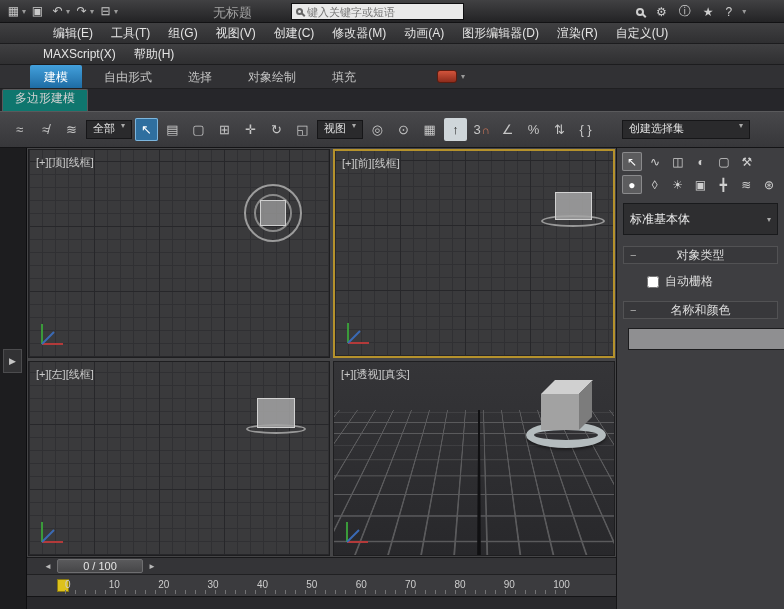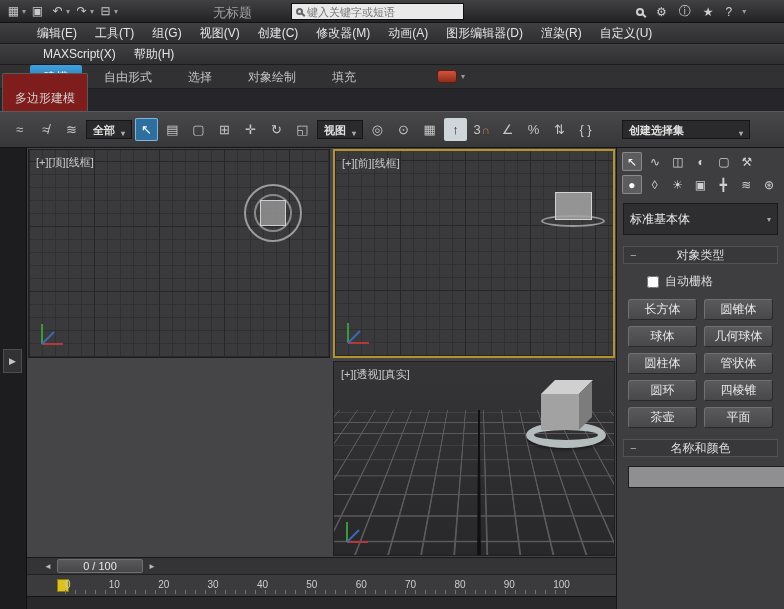--- a/index.html
+++ b/index.html
@@ -26,51 +26,51 @@
   #tb-right { position:absolute; left:636px; top:2px; height:19px; display:flex; align-items:center; gap:12px; }
   .tb-rico { color:#cfcfcf; font-size:12px; display:flex; align-items:center; gap:2px; }
   .mag-light { width:8px; height:8px; border:2px solid #cfcfcf; border-radius:50%; position:relative; }
   .mag-light::after { content:""; position:absolute; width:2px; height:5px; background:#cfcfcf;
     transform:rotate(-45deg); right:-3px; bottom:-4px; }
 
   
   .menurow { left:0; width:784px; height:21px;
     background:linear-gradient(#404042,#2f2f31); border-bottom:1px solid #1c1c1e;
     display:flex; align-items:center; }
-  #menubar  { top:23px; padding-left:28px; }
+  #menubar  { top:23px; padding-left:44px; }
   #menubar2 { top:44px; padding-left:34px; }
   .menu-item { padding:0 9px; font-size:12px; color:#e4e4e4; height:100%; display:flex; align-items:center; }
 
   
   #ribbontabs { left:0; top:65px; width:784px; height:24px; background:#313134;
     border-bottom:1px solid #1f1f21; display:flex; padding-left:30px; gap:8px; }
   .rtab { padding:4px 14px; font-size:12px; color:#c3c3c3; }
   .rtab.active { background:linear-gradient(#43a0dc,#1e6ca4); color:#fff; border-radius:2px 2px 0 0; }
   #ribbon-config { position:absolute; left:437px; top:70px; width:20px; height:13px;
     background:linear-gradient(#d2543c,#8e2c1c); border-radius:3px; border:1px solid #5a1c10; }
   #ribbon-config-caret { position:absolute; left:461px; top:72px; font-size:8px; color:#9a9a9a; }
 
   
   #subtabrow { left:0; top:89px; width:784px; height:22px; background:#26262a;
     display:flex; align-items:flex-end; }
-  #subtab { margin-left:2px; background:#7f1d1d; border:1px solid #59595b; border-bottom:0;
-    color:#d0d0d0; font-size:12px; padding:16px 12px 4px; border-radius:2px 2px 0 0;text-align:center; }
+  #subtab { margin-left:2px; background:#0f766e; border:1px solid #59595b; border-bottom:0;
+    color:#d0d0d0; font-size:12px; padding:0 12px 4px; border-radius:2px 2px 0 0;text-align:center; }
 
   
   #toolbar { left:0; top:111px; width:784px; height:37px;
     background:linear-gradient(#48484b,#37373a);
     border-top:1px solid #5a5a5c; border-bottom:1px solid #141416;
     display:flex; align-items:center; padding-left:8px; gap:3px; }
   .ticon { width:23px; height:23px; border-radius:2px; display:flex; align-items:center;
     justify-content:center; color:#c6c6c6; font-size:13px; flex:0 0 auto; }
   .ticon.active { background:#2f6f9f; box-shadow:inset 0 0 0 1px #7db6de; color:#fff; }
   .ticon.lit { background:#cfd6da; color:#222; }
   .magnet-glyph { color:#d2775a; font-size:11px; margin-left:1px; }
   .tdrop { height:19px; background:#2a2a2c; border:1px solid #161618; color:#e0e0e0; font-size:11px;
-    display:flex; align-items:flex-end; gap:6px; padding:0 6px; flex:0 0 auto;font-weight:bold; }
+    display:flex; align-items:flex-start; gap:6px; padding:0 6px; flex:0 0 auto; }
   .tdrop .caret { font-size:8px; color:#aaa; }
 
   
   #leftstrip { left:0; top:148px; width:27px; height:461px; background:#1d1d1f; border-right:1px solid #0e0e10; }
   #strip-expand { position:absolute; left:3px; top:349px; width:19px; height:24px; background:#323234;
     border:1px solid #4c4c4e; color:#c6c6c6; font-size:9px; display:flex; align-items:center; justify-content:center; }
 
   #viewports { left:27px; top:148px; width:589px; height:409px; background:#454547; }
   .vp { position:absolute; background-color:#3a3a3c; overflow:hidden; border:1px solid #1e1e20; }
   .vp .grid { position:absolute; inset:0; background-image:
@@ -279,20 +279,31 @@
     <span class="vp-label">[+][前][线框]</span>
     <div class="torus-front"></div>
     <div class="box-front"></div>
     <svg class="tripod" width="34" height="34">
       <line x1="7" y1="27" x2="28" y2="27" stroke="#b33a3a" stroke-width="2"></line>
       <line x1="7" y1="27" x2="7" y2="7" stroke="#3a9a3a" stroke-width="2"></line>
       <line x1="7" y1="27" x2="19" y2="15" stroke="#3a6ab5" stroke-width="2"></line>
     </svg>
   </div>
 
+  <div id="vp-bl" class="vp">
+    <div class="grid"></div>
+    <span class="vp-label">[+][左][线框]</span>
+    <div class="torus-left"></div>
+    <div class="box-left"></div>
+    <svg class="tripod" width="34" height="34">
+      <line x1="7" y1="27" x2="28" y2="27" stroke="#b33a3a" stroke-width="2"></line>
+      <line x1="7" y1="27" x2="7" y2="7" stroke="#3a9a3a" stroke-width="2"></line>
+      <line x1="7" y1="27" x2="19" y2="15" stroke="#3a6ab5" stroke-width="2"></line>
+    </svg>
+  </div>
 
   <div id="vp-br" class="vp">
     <div class="persp-floor"></div>
     <span class="vp-label">[+][透视][真实]</span>
     <div class="torus-persp"></div>
     <div class="cube">
       <div class="cube-top"></div>
       <div class="cube-front"></div>
       <div class="cube-side"></div>
     </div>
@@ -328,32 +339,20 @@
   </div>
 
   <div class="rollout-header">
     <span class="minus">−</span>
     <span>对象类型</span>
   </div>
   <div id="autogrid-row">
     <input type="checkbox" id="autogrid-check" style="">
     <span>自动栅格</span>
   </div>
-  <div id="obj-buttons">
-    <div class="obj-btn">长方体</div>
-    <div class="obj-btn">圆锥体</div>
-    <div class="obj-btn">球体</div>
-    <div class="obj-btn">几何球体</div>
-    <div class="obj-btn">圆柱体</div>
-    <div class="obj-btn">管状体</div>
-    <div class="obj-btn">圆环</div>
-    <div class="obj-btn">四棱锥</div>
-    <div class="obj-btn">茶壶</div>
-    <div class="obj-btn">平面</div>
-  </div>
 
   <div class="rollout-header">
     <span class="minus">−</span>
     <span>名称和颜色</span>
   </div>
   <div id="name-row">
     <input id="object-name-input" value="" style="">
   </div>
 </div>
 

